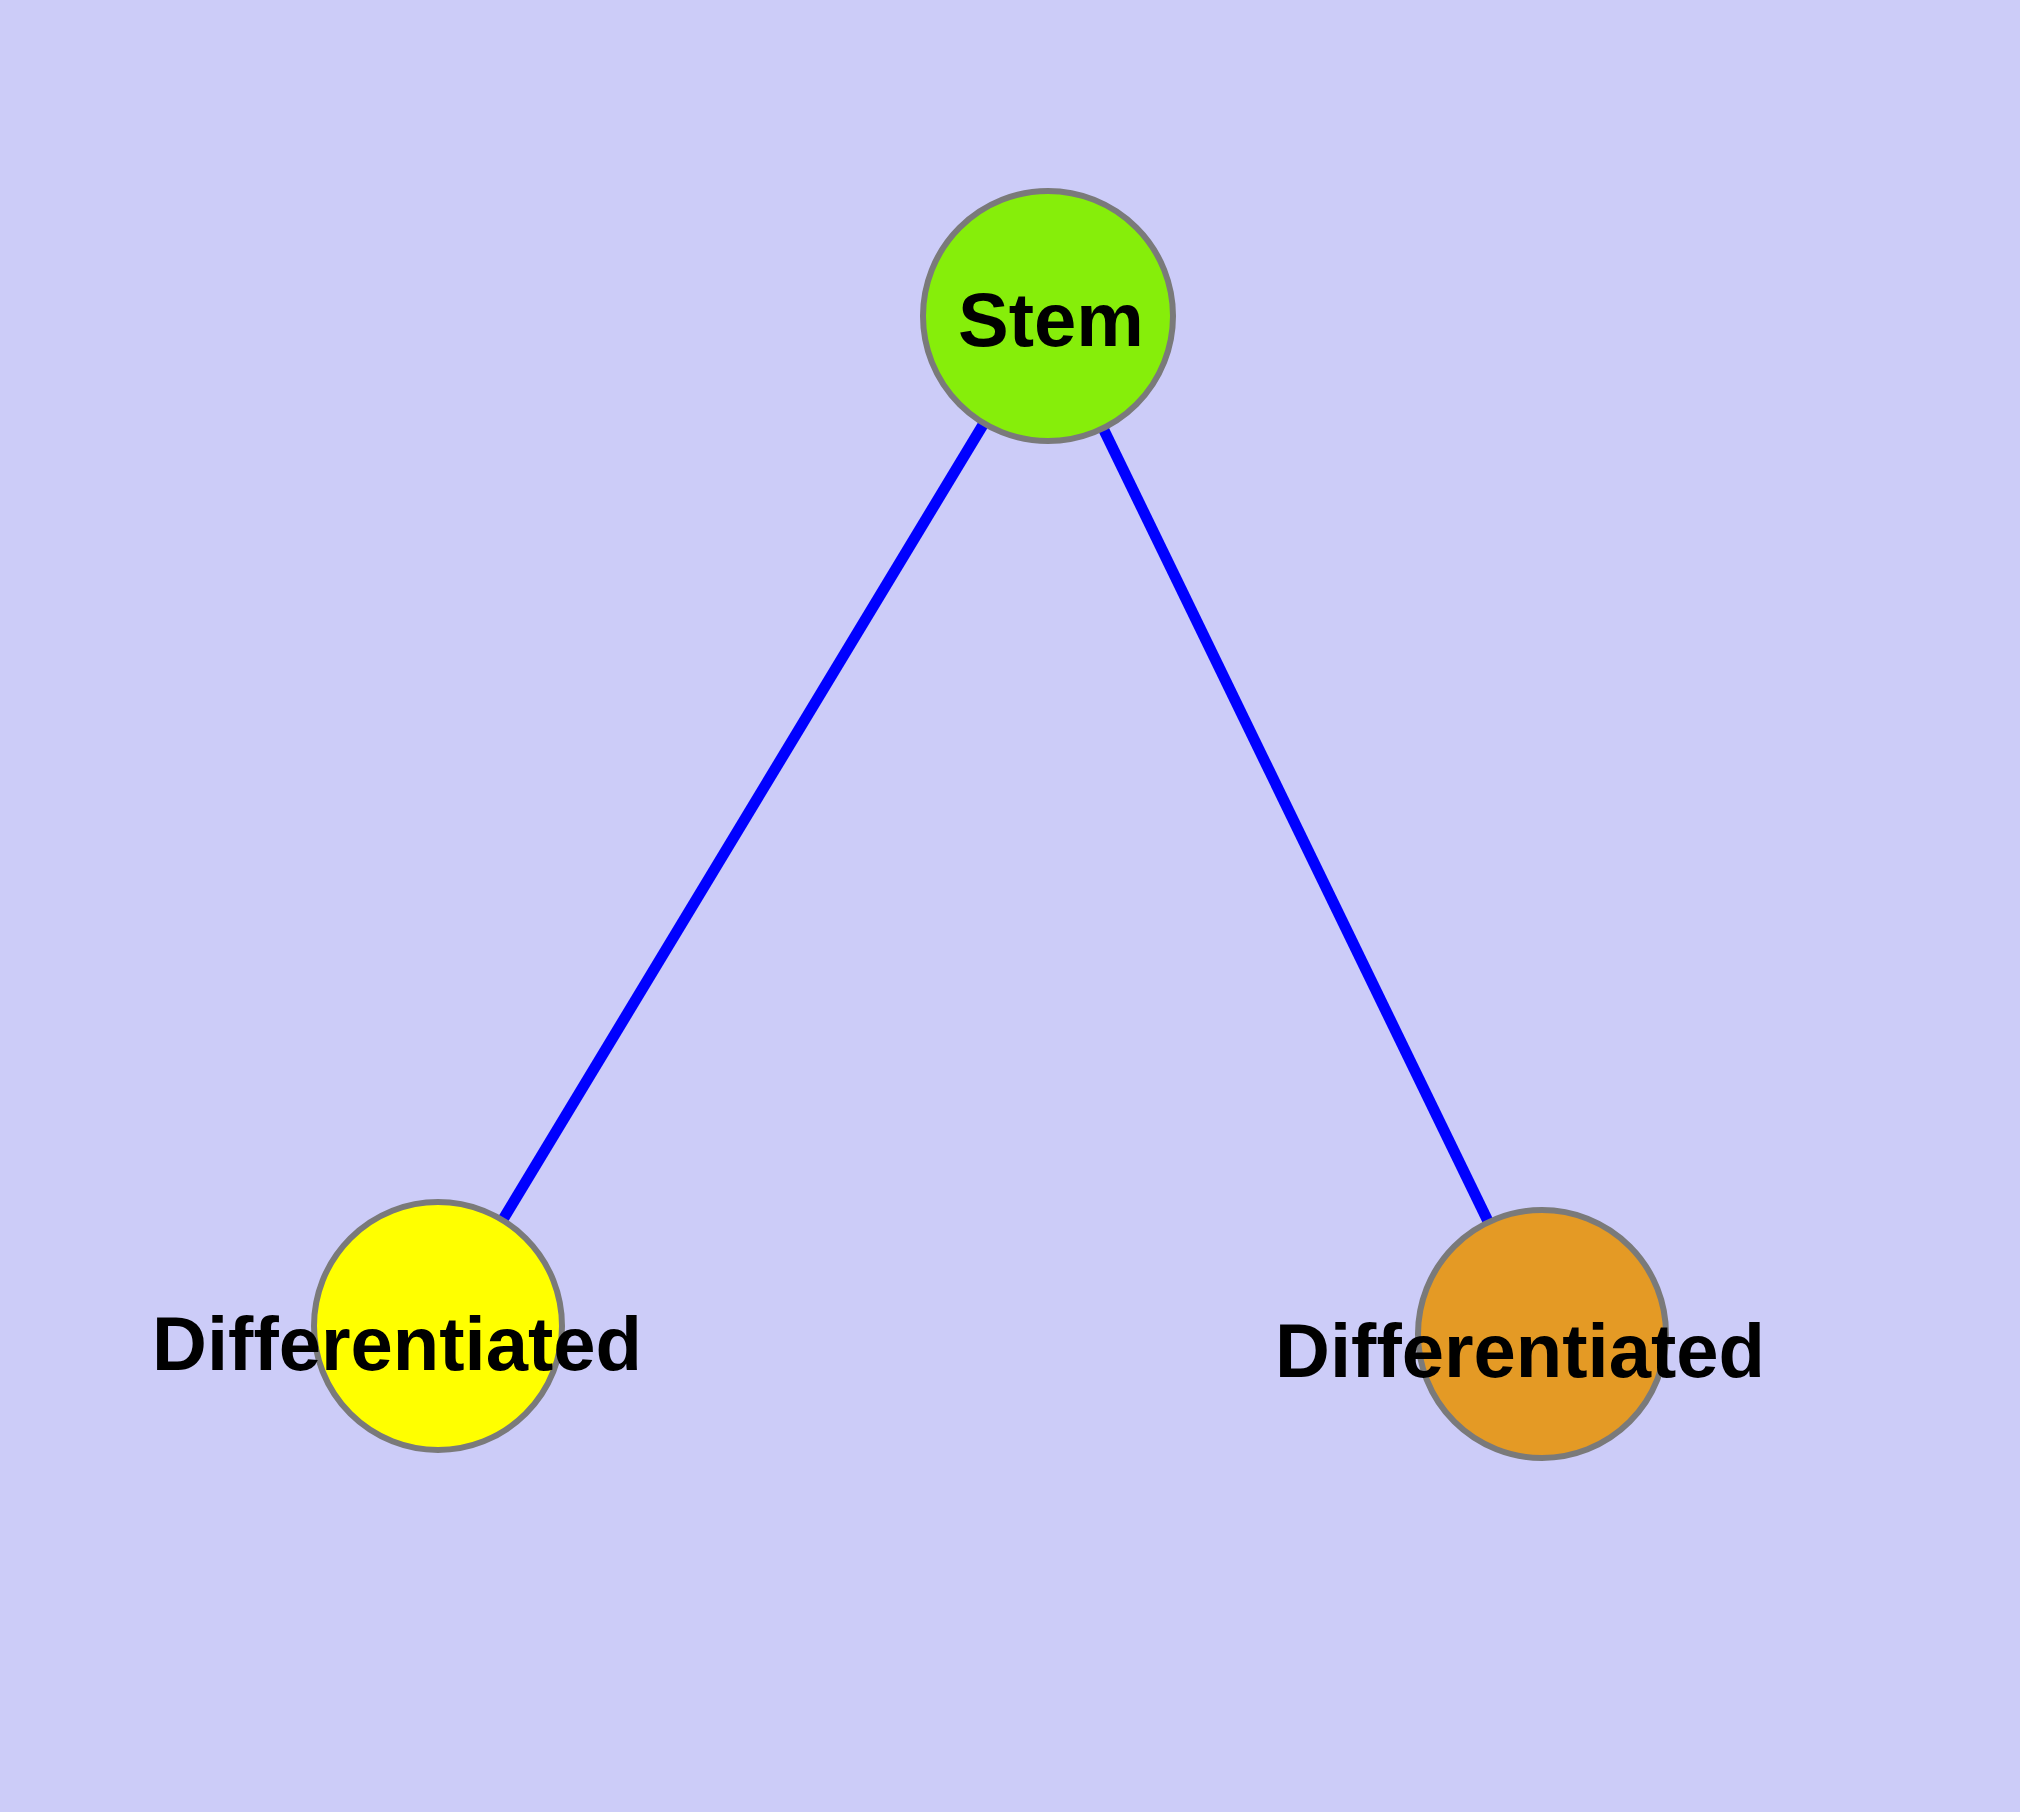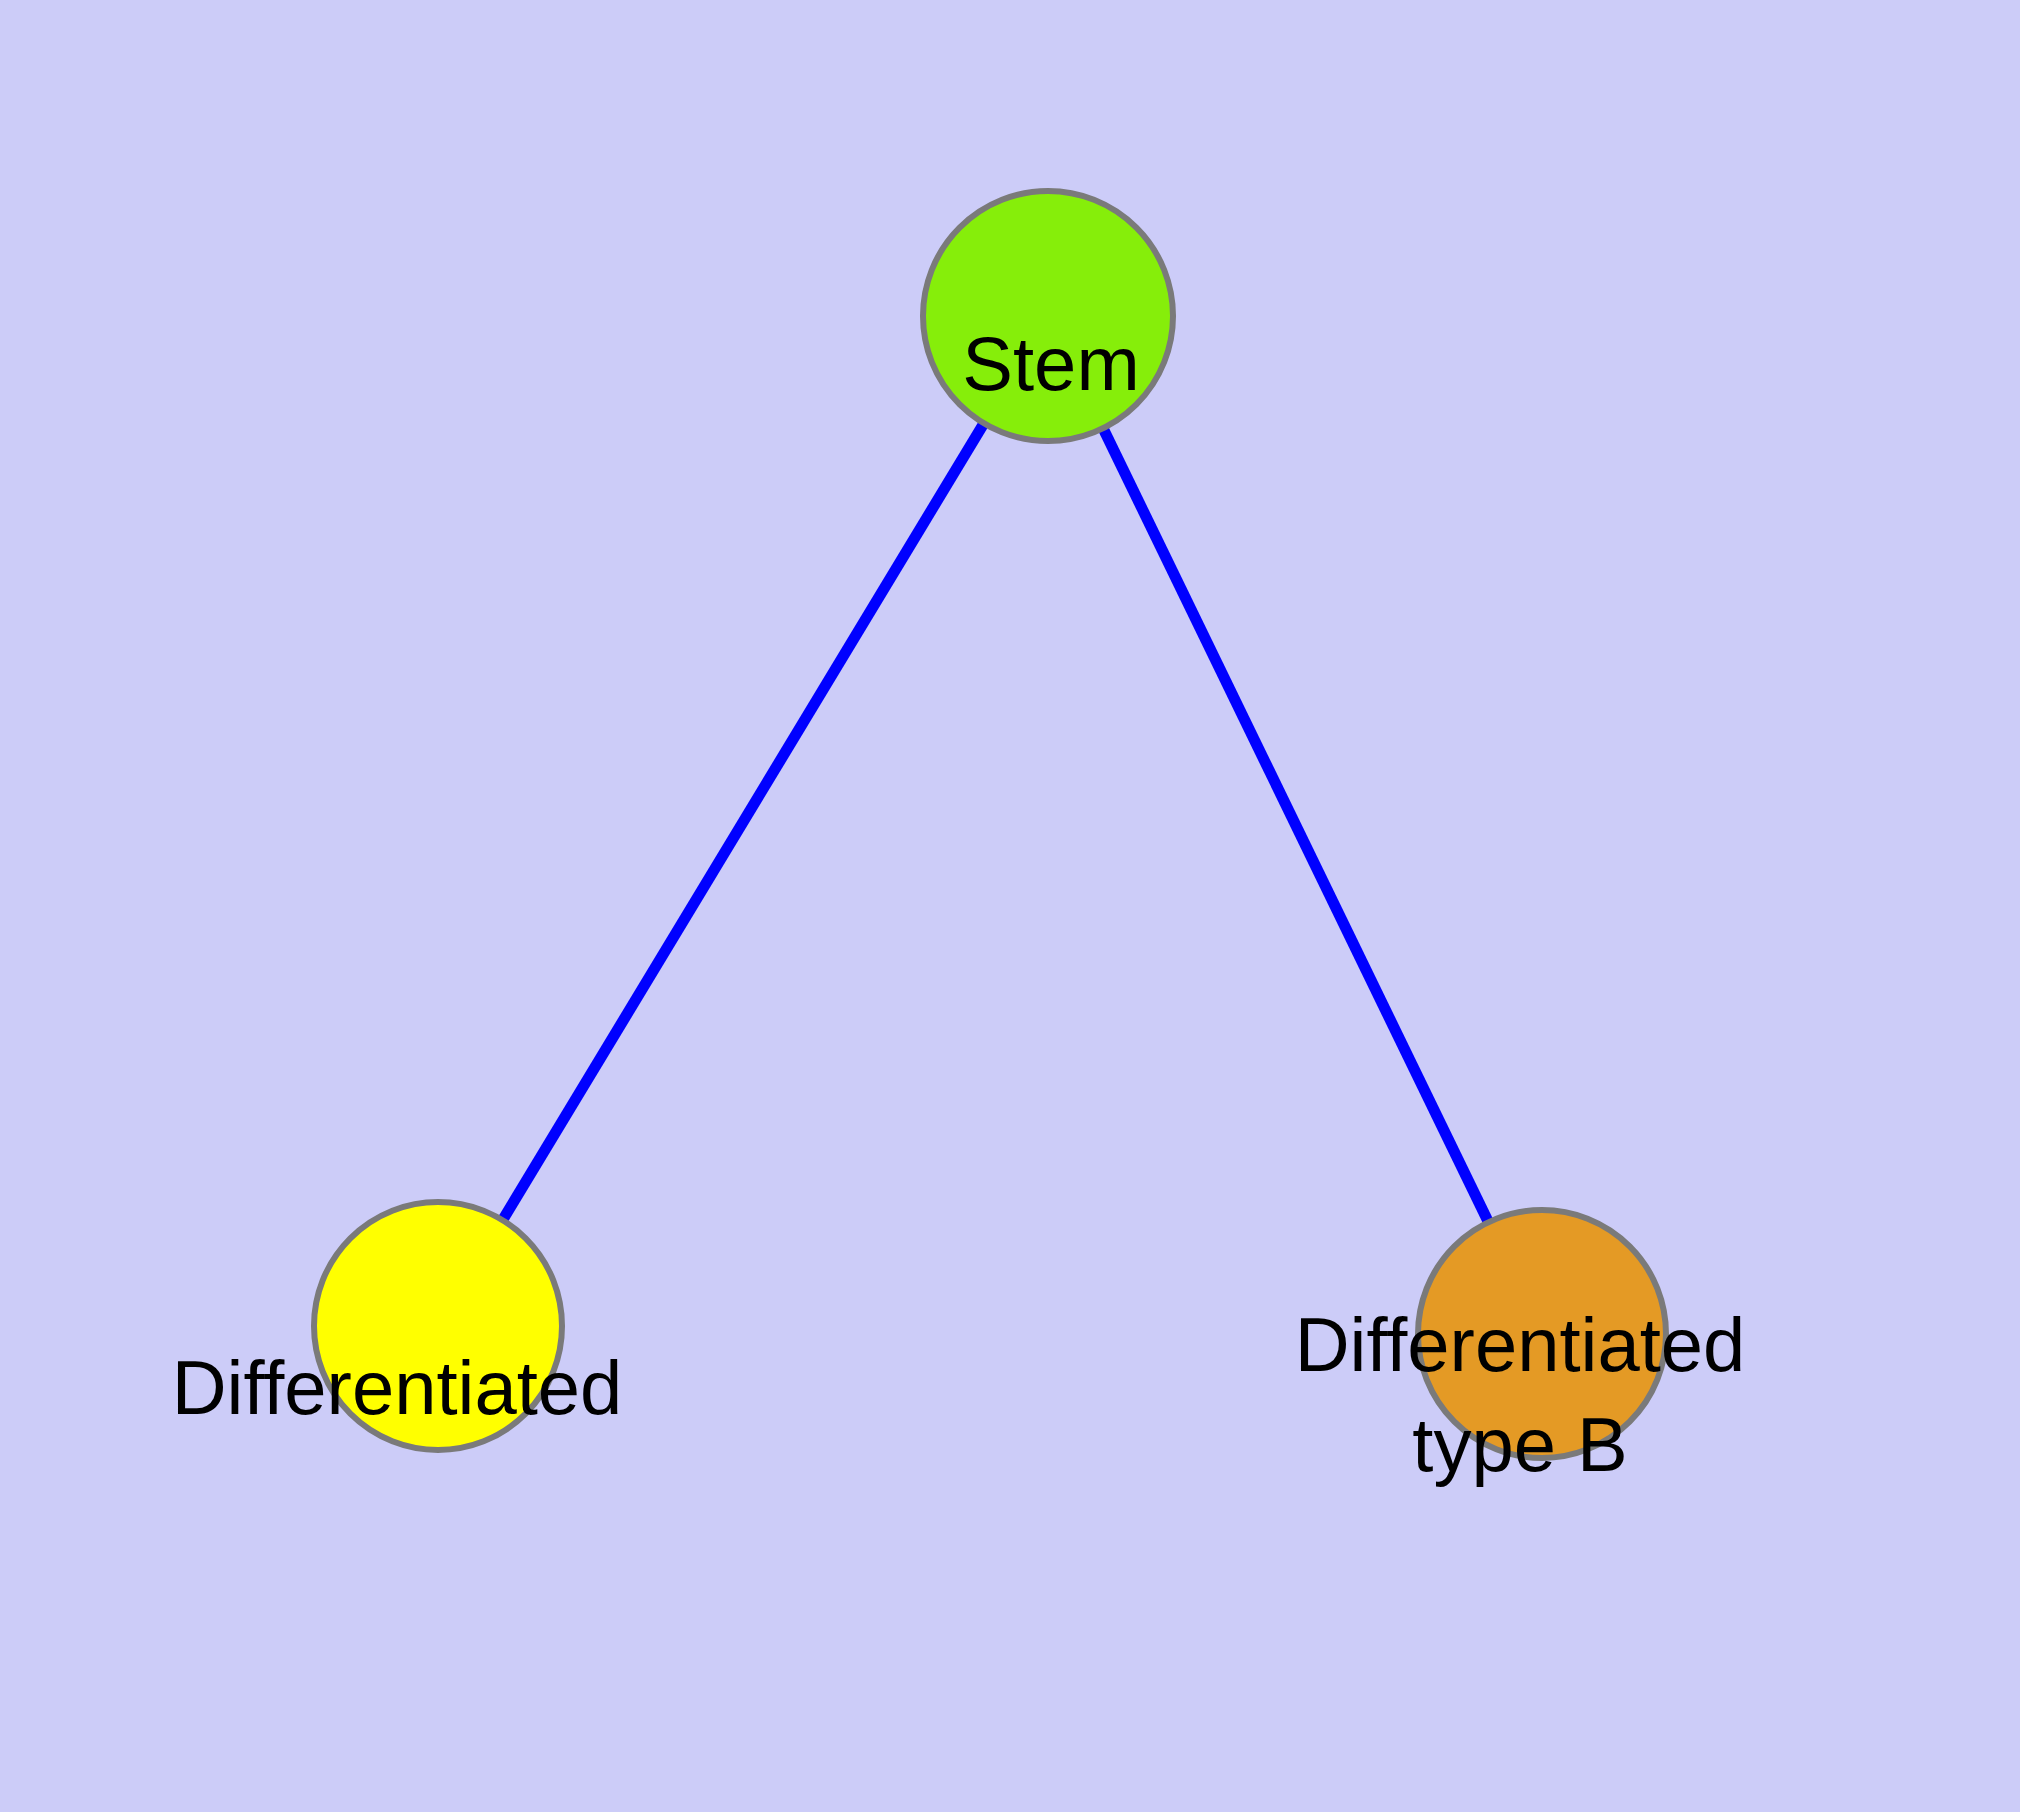--- a/index.html
+++ b/index.html
@@ -31,26 +31,24 @@
     border-radius: 50%;
     border: 6px solid #7a7a7a;
     box-sizing: border-box;
   }
   #node-stem { left: 920px; top: 188px; width: 256px; height: 256px; }
   #node-type-a { left: 311px; top: 1199px; }
   #node-type-b { left: 1415px; top: 1207px; }
   .node-label {
     position: absolute;
     transform: translate(-50%, -50%);
-    text-align: center;
-    font-weight: normal;
+    font-weight: bold;
     font-size: 76px;
     line-height: 100px;
     white-space: nowrap;
-    margin-top: 44px;
   }
   .node-label .label-line {
     display: block;
   }
   #label-stem { left: 1051px; top: 320px; }
   #label-type-a { left: 397px; top: 1344px; }
   #label-type-b { left: 1520px; top: 1351px; }
 </style>
 </head>
 <body>
@@ -71,17 +69,16 @@
   <div class="node-label" id="label-stem" style="color: rgb(0, 0, 0);">
     <span class="label-line">Stem</span>
   </div>
 
   <div class="node-label" id="label-type-a" style="color: rgb(0, 0, 0);">
     <span class="label-line">Differentiated</span>
   </div>
 
   <div class="node-label" id="label-type-b" style="color: rgb(0, 0, 0);">
     <span class="label-line">Differentiated</span>
-    <span class="label-line">type B</span>
   </div>
 
 </div>
 
 
 </body></html>

